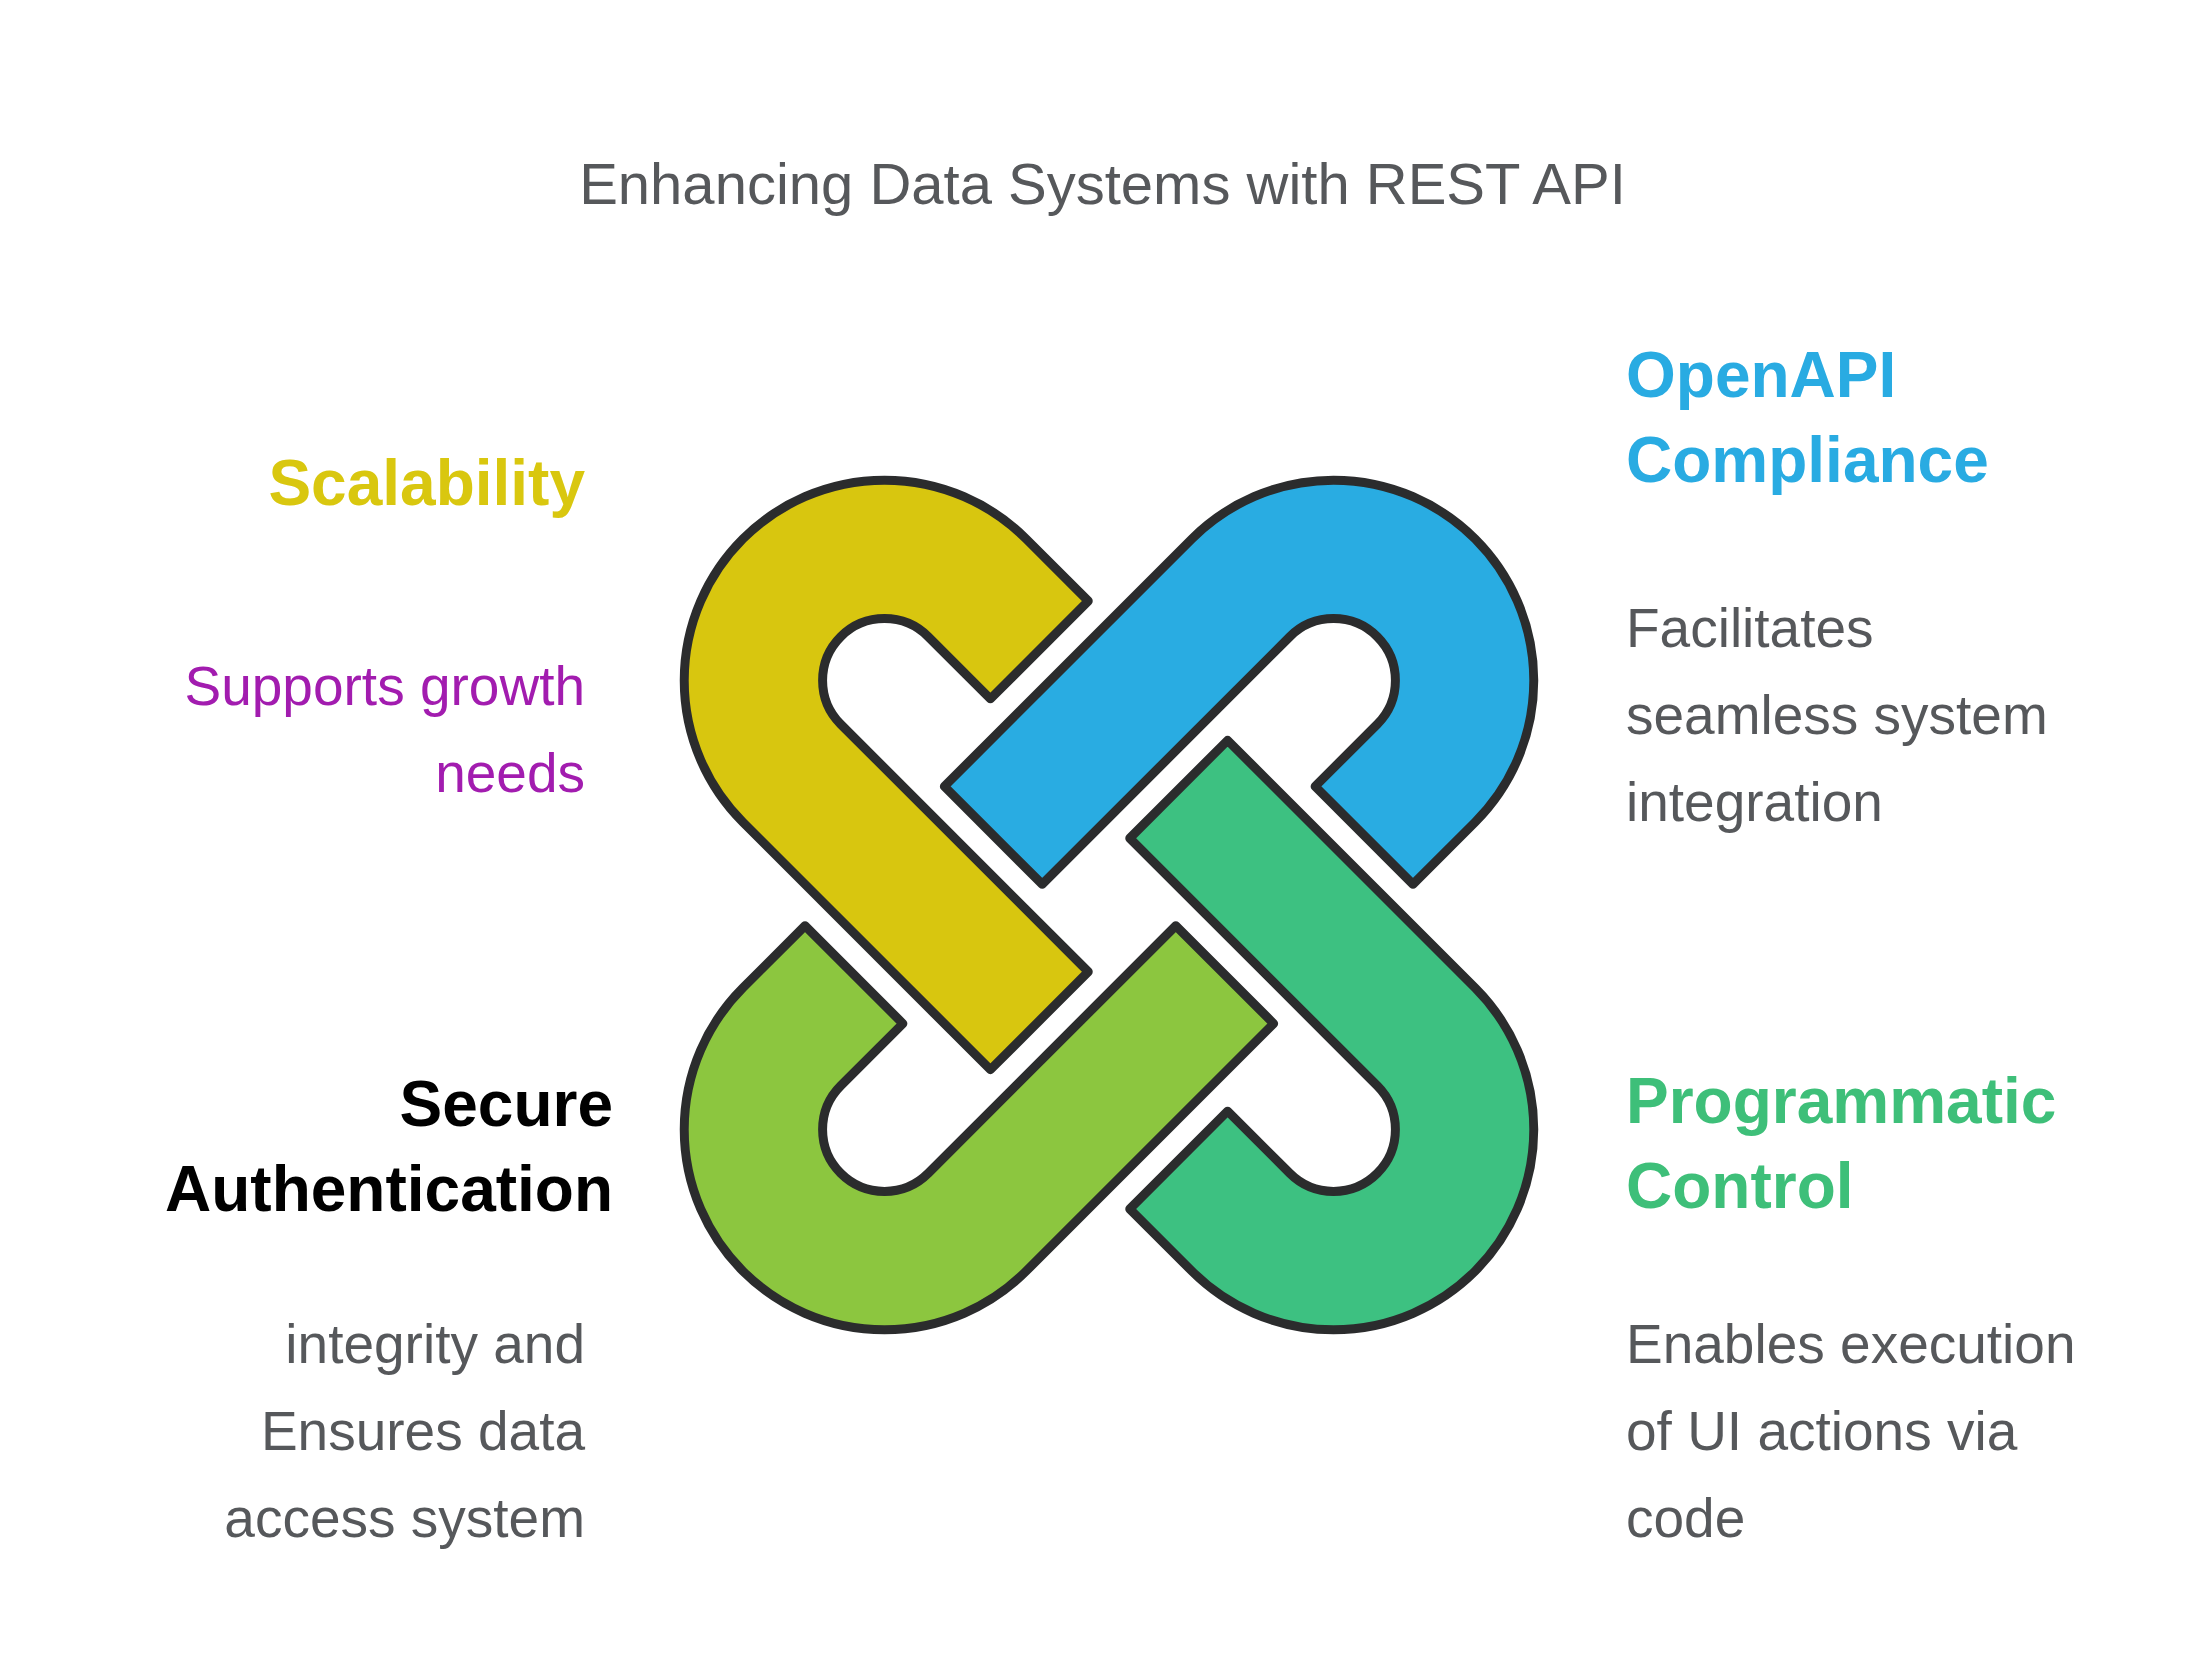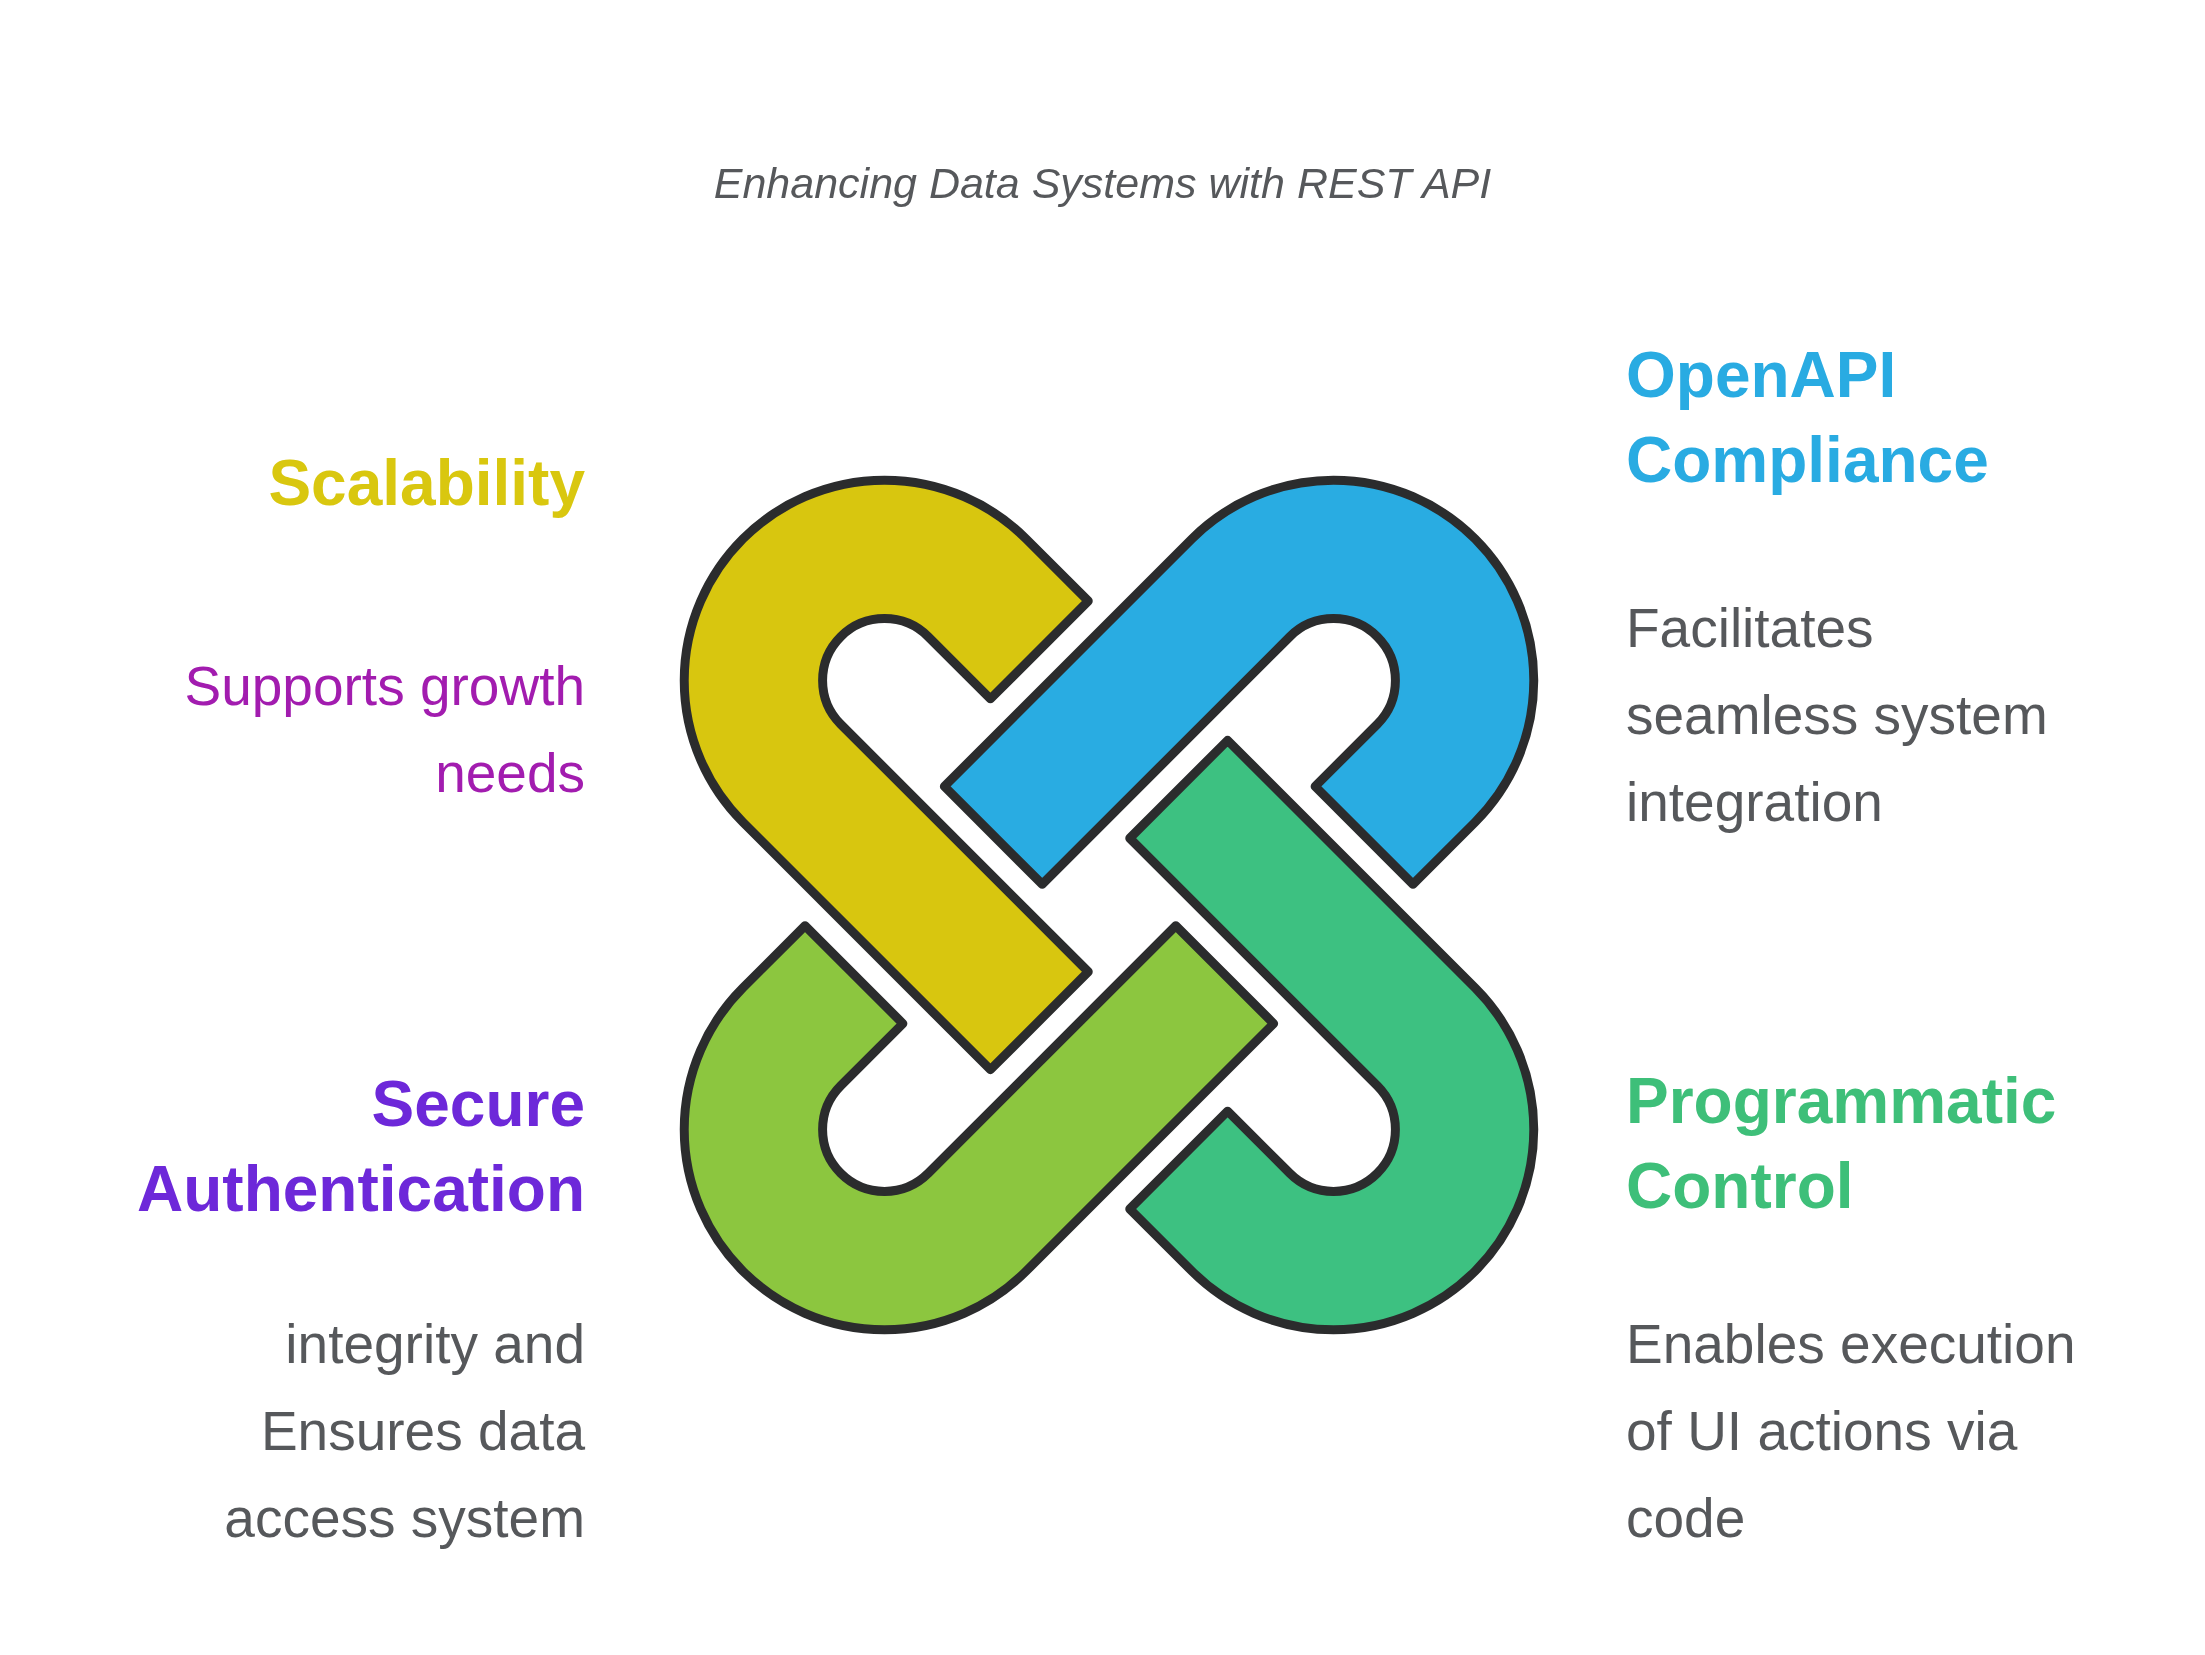--- a/index.html
+++ b/index.html
@@ -6,23 +6,22 @@
   #canvas{
     position:relative;
     width:2205px;height:1656px;
     background:#ffffff;
     font-family:"Liberation Sans", sans-serif;
     overflow:hidden;
   }
   .title{
     position:absolute;left:0;right:0;top:151px;
     text-align:center;
-    font-size:43px;line-height:65px;font-weight:400;
+    font-size:58px;line-height:65px;font-weight:400;
     white-space:nowrap;
-    font-style:italic;
   }
   .heading{
     position:absolute;
     font-size:64px;line-height:85px;font-weight:700;
   }
   .bodytext{
     position:absolute;
     font-size:55px;line-height:87px;font-weight:400;
   }
   .line{white-space:nowrap;}
@@ -73,21 +72,21 @@
   <div id="h-open" class="heading col-right" style="color: rgb(41, 171, 226);">
     <div class="line">OpenAPI</div>
     <div class="line">Compliance</div>
   </div>
   <div id="b-open" class="bodytext col-right" style="color: rgb(86, 88, 91);">
     <div class="line">Facilitates</div>
     <div class="line">seamless system</div>
     <div class="line">integration</div>
   </div>
 
-  <div id="h-sec" class="heading col-left" style="color: #6d28d9;">
+  <div id="h-sec" class="heading col-left" style="color: #000000; padding-left: 28px;">
     <div class="line">Secure</div>
     <div class="line">Authentication</div>
   </div>
   <div id="b-sec" class="bodytext col-left" style="color: rgb(86, 88, 91);">
     <div class="line">integrity and</div>
     <div class="line">Ensures data</div>
     <div class="line">access system</div>
   </div>
 
   <div id="h-prog" class="heading col-right" style="color: rgb(62, 191, 121);">

